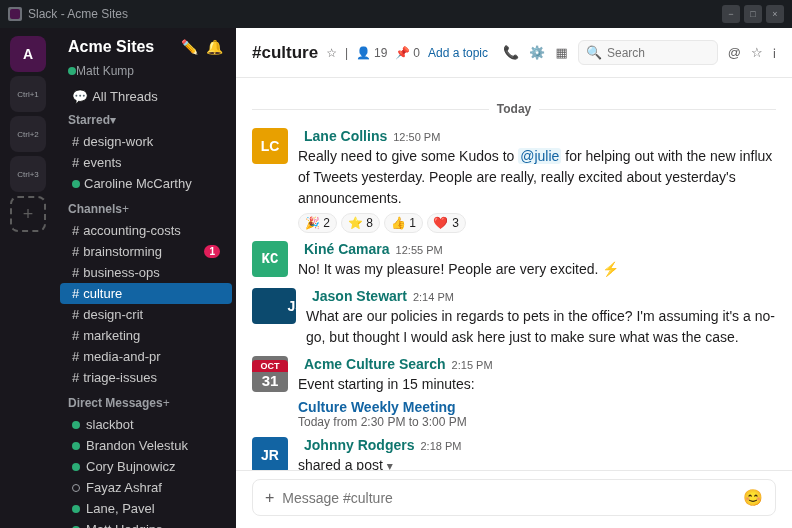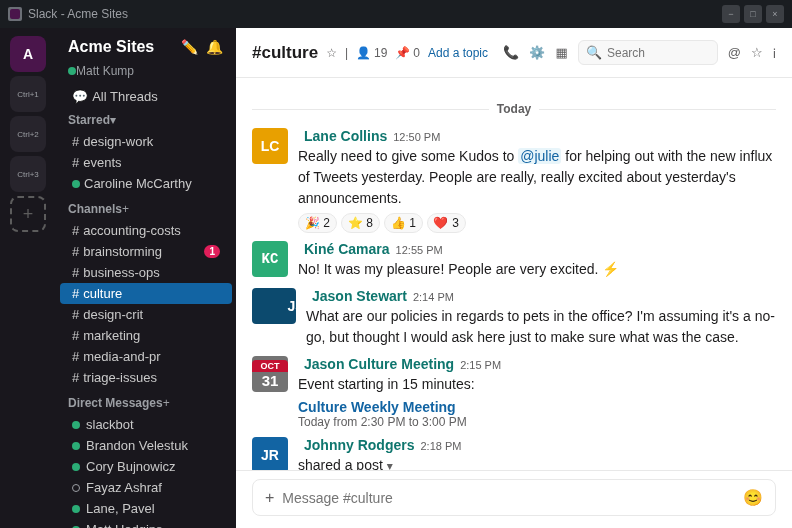--- a/index.html
+++ b/index.html
@@ -338,21 +338,21 @@
         </div>
       </div>
 
       <div class="calendar-message">
         <div class="message-avatar" style="background:#737373; flex-direction:column; font-size:9px; font-weight:700; padding:0;">
           <div style="width:100%; background:#c41032; border-radius:4px 4px 0 0; text-align:center; font-size:9px; color:white; padding:1px 0;">OCT</div>
           <div style="font-size:15px; font-weight:700; color:white;">31</div>
         </div>
         <div class="message-content">
           <div class="message-header">
-            <span class="message-author">Jason Culture Meeting</span>
+            <span class="message-author">Acme Culture Search</span>
             <span class="message-time">2:15 PM</span>
           </div>
           <div class="message-text">Event starting in 15 minutes:</div>
           <div style="margin-top:4px;">
             <div style="color:#1264a3; font-weight:600; font-size:14px; cursor:pointer;">Culture Weekly Meeting</div>
             <div style="font-size:12px; color:#616061;">Today from 2:30 PM to 3:00 PM</div>
           </div>
         </div>
       </div>
 

